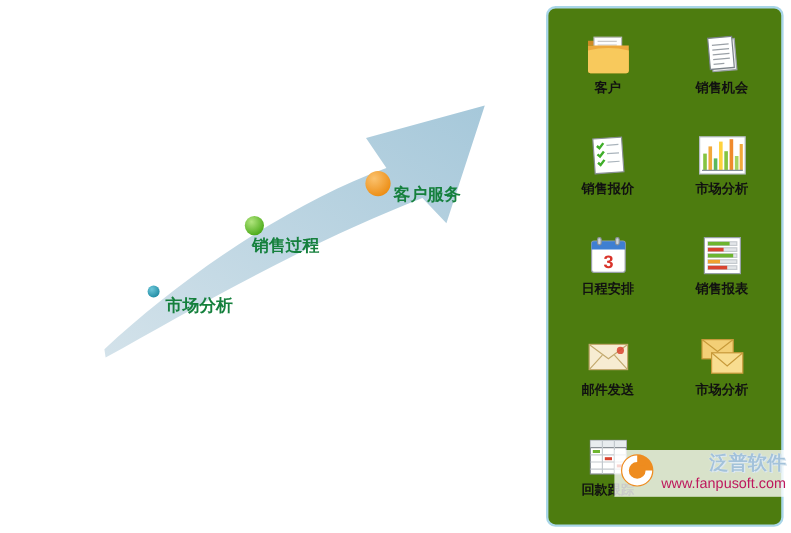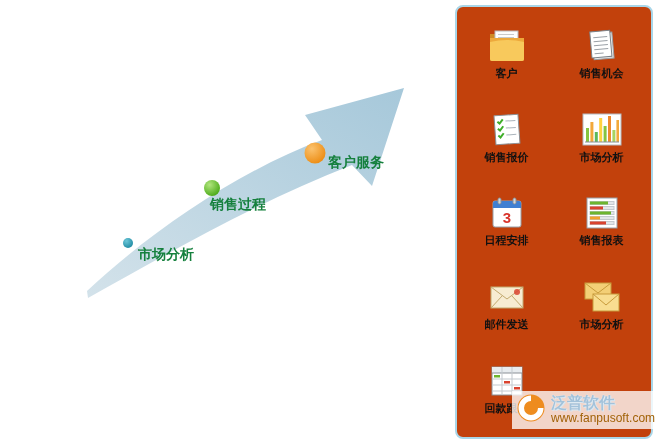--- a/index.html
+++ b/index.html
@@ -12,31 +12,31 @@
   .milestone-label { position:absolute; font-weight:bold; font-size:14px; color:#15803d; white-space:nowrap; }
   .ml-1 { left:138px; top:246px; }
   .ml-2 { left:210px; top:196px; }
   .ml-3 { left:328px; top:154px; }
 
   .crm-block { position:absolute; left:16px; top:286px; width:136px; text-align:center; color:#000; font-weight:bold; }
   .crm-abbr { font-size:16px; letter-spacing:1px; }
   .crm-name { font-size:15px; margin-top:5px; }
 
   .panel { position:absolute; left:455px; top:5px; width:198px; height:434px;
-    background:#c2410c; border:2px solid #a9d6e8; border-radius:8px;
+    background:#4d7c0f; border:2px solid #a9d6e8; border-radius:8px;
     padding:6px 2px; display:grid; grid-template-columns:1fr 1fr; grid-auto-rows:1fr; }
   .cell { display:flex; flex-direction:column; align-items:center; justify-content:center; gap:2px; cursor:pointer; }
   .icn { display:block; height:36px; display:flex; align-items:center; }
   .lbl { font-size:11px; font-weight:bold; color:#111; white-space:nowrap; }
 
-  .watermark { position:absolute; left:512px; top:391px; display:flex; align-items:center; gap:5px;
-    background:rgba(255,255,255,0.78); padding:2px 4px; }
+  .watermark { position:absolute; left:512px; top:375px; display:flex; align-items:center; gap:5px;
+    background:rgba(255,255,255,0.78); padding:2px 4px;text-align:right; }
   .wm-text { display:flex; flex-direction:column; line-height:1.15; }
   .wm-brand { font-size:16px; font-weight:bold; color:#a3c2da; text-shadow:0 0 1px #fff, 1px 1px 0 #d8e6f0; }
-  .wm-url { font-size:12px; color:#a16207; }
+  .wm-url { font-size:12px; color:#be185d; }
 </style>
 </head>
 <body>
 
 <div class="stage">
 
   <svg class="arrow-svg" width="455" height="444" viewBox="0 0 455 444">
     <defs>
       <linearGradient id="ag" x1="0" y1="1" x2="1" y2="0">
         <stop offset="0" stop-color="#d3e2ea"></stop>

